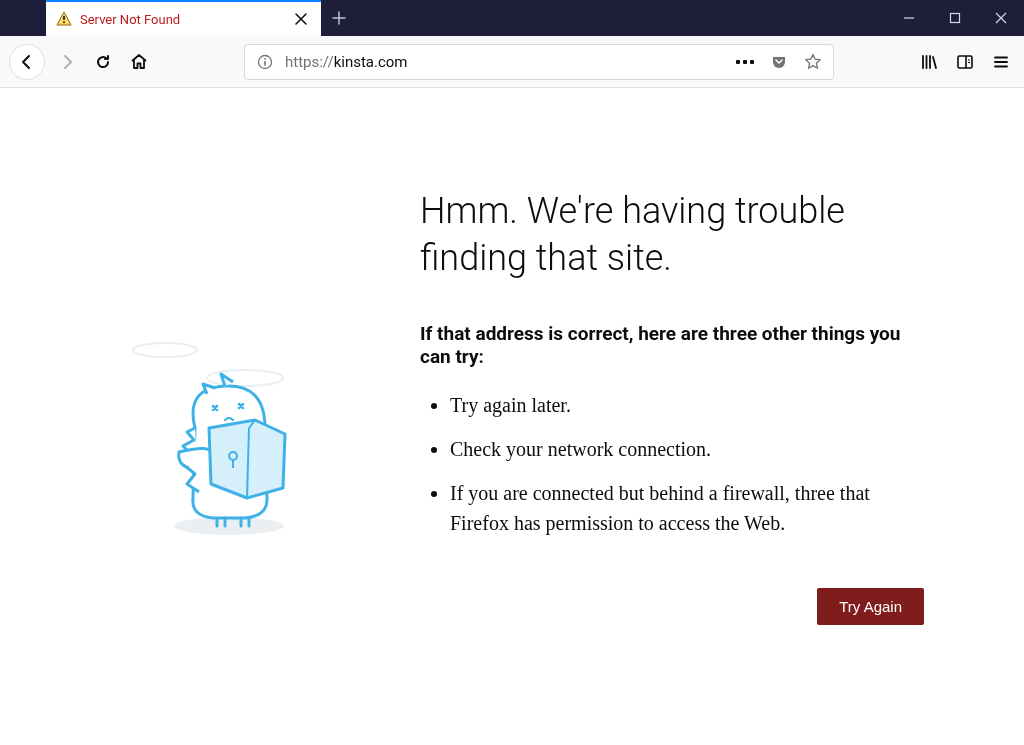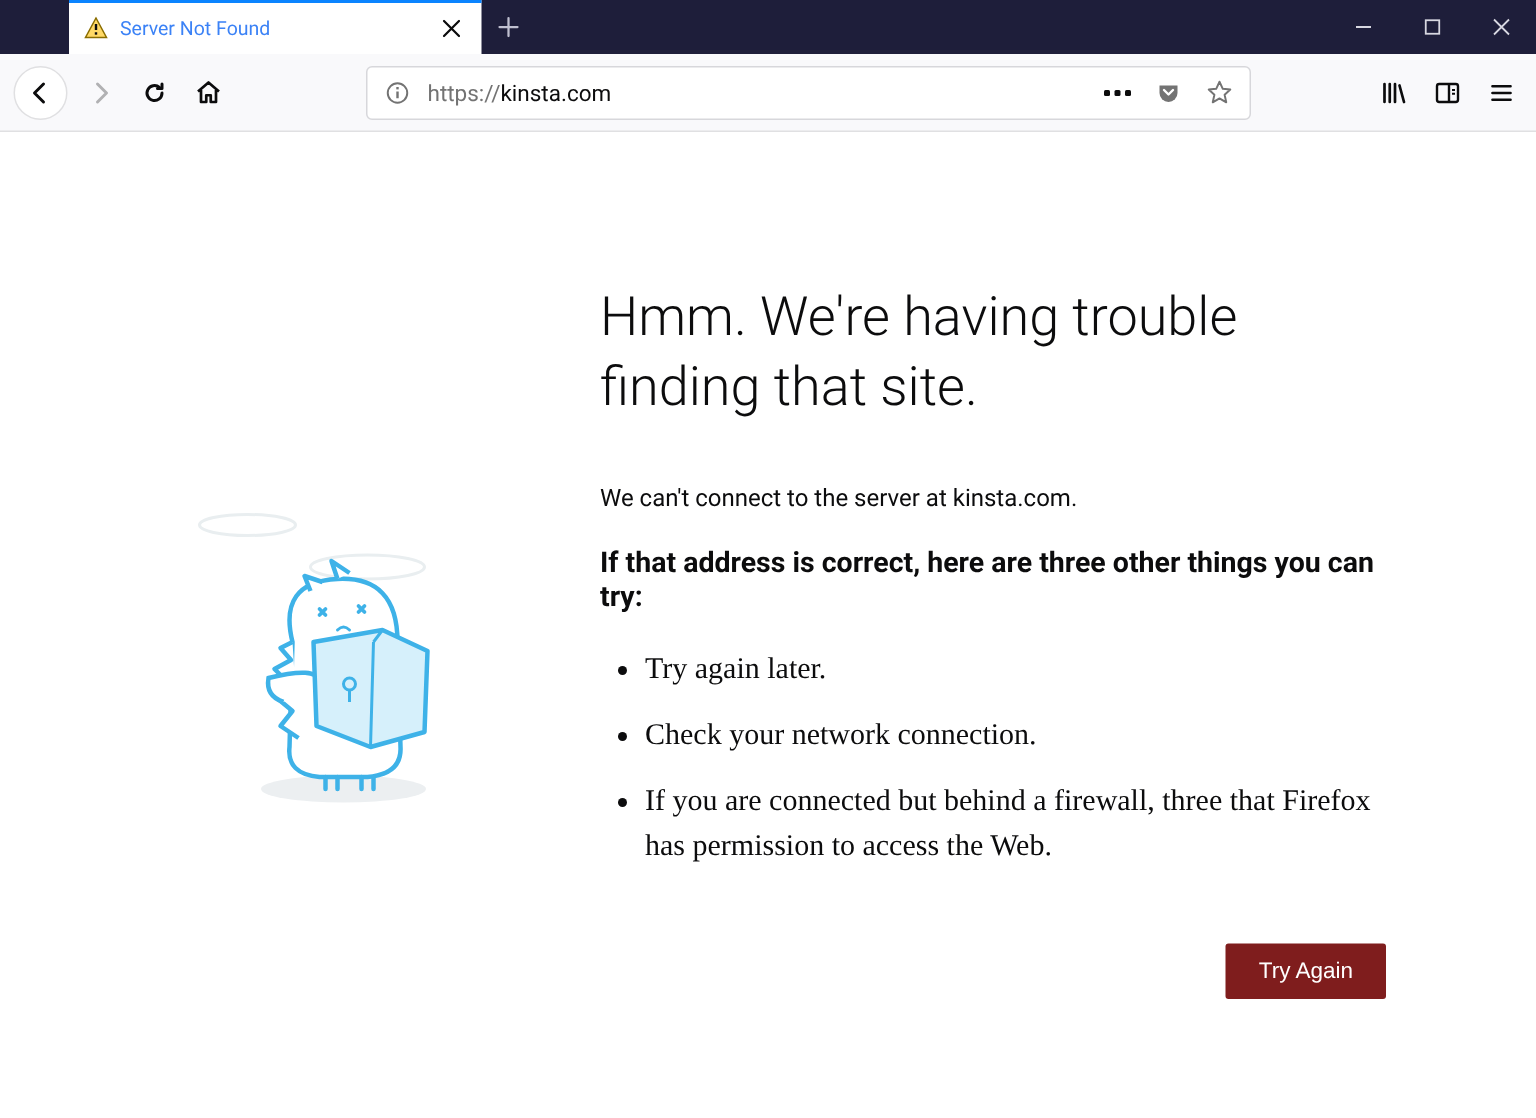--- a/index.html
+++ b/index.html
@@ -35,21 +35,21 @@
     }
     .tab-fav {
       width: 16px; height: 16px;
       position: relative;
       flex: 0 0 16px;
     }
     .tab-fav svg { display:block; }
     .tab-title {
       flex: 1;
       font-size: 13px;
-      color: #3b82f6;
+      color: #b91c1c;
       white-space: nowrap;
       overflow: hidden;
     }
     .tab-close {
       width: 20px; height: 20px;
       display:flex;align-items:center;justify-content:center;
       font-size: 16px;
       color:#333;
       cursor:pointer;
     }
@@ -145,21 +145,21 @@
       width:28px;height:28px;
       display:flex;align-items:center;justify-content:center;
       color:#0c0c0d;
       cursor:pointer;
     }
 
     
     .content {
       padding: 100px 100px 40px 100px;
       display:flex;
-      gap:40px;
+      gap:60px;
     }
     .illustration {
       width:260px;
       flex:0 0 260px;
       padding-top:140px;
       display:flex;
       align-items:flex-start;
       justify-content:center;
     }
     .illustration svg { display:block; }
@@ -357,21 +357,20 @@
       <path d="M118 80 L114 76 M118 76 L114 80" stroke="#3eb2e8" stroke-width="2.5" stroke-linecap="round"></path>
 
       <path d="M100 92 Q104 88 108 92" fill="none" stroke="#3eb2e8" stroke-width="2" stroke-linecap="round"></path>
 
       <path d="M92 190 L92 198 M100 190 L100 198 M116 190 L116 198 M124 190 L124 198" stroke="#3eb2e8" stroke-width="3" stroke-linecap="round"></path>
     </svg>
   </div>
 
   <div class="error-text">
     <h1 class="error-title">Hmm. We're having trouble finding that site.</h1>
-    <p class="error-line">We can't connect to the server at kinsta.com.</p>
     <p class="error-sub">If that address is correct, here are three other things you can try:</p>
     <ul class="error-list">
       <li>Try again later.</li>
       <li>Check your network connection.</li>
       <li>If you are connected but behind a firewall, three that Firefox has permission to access the Web.</li>
     </ul>
     <div class="action-row">
       <button class="try-again">Try Again</button>
     </div>
   </div>

